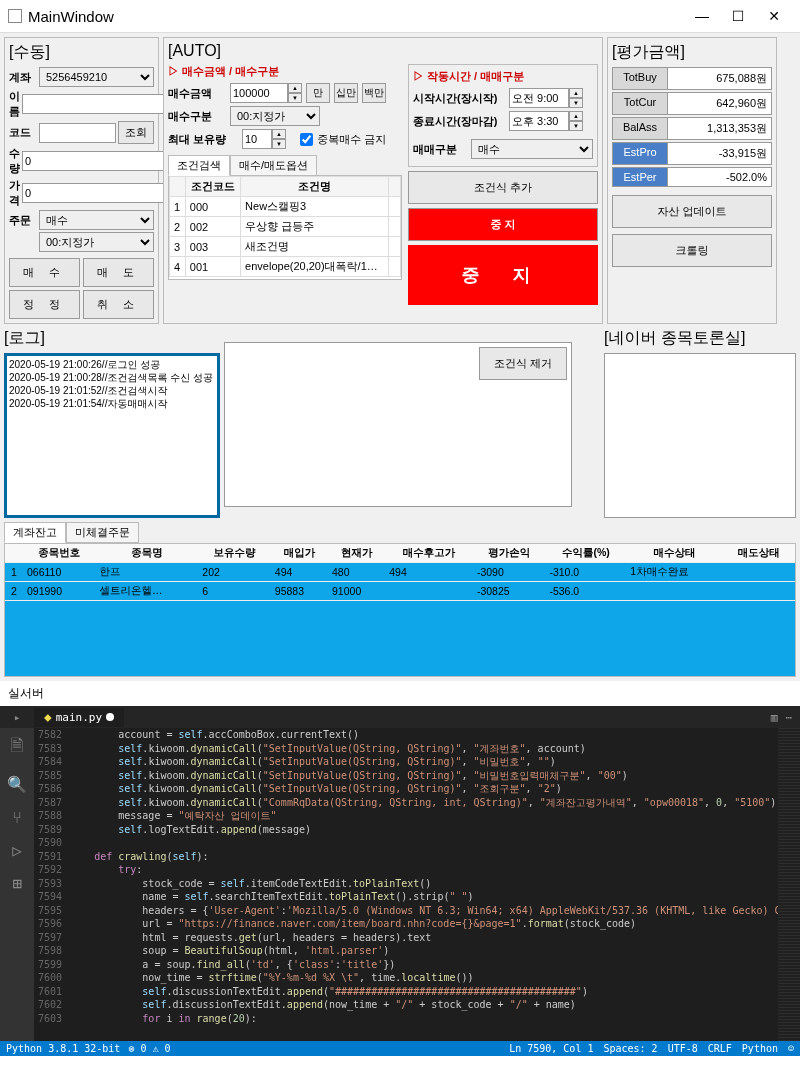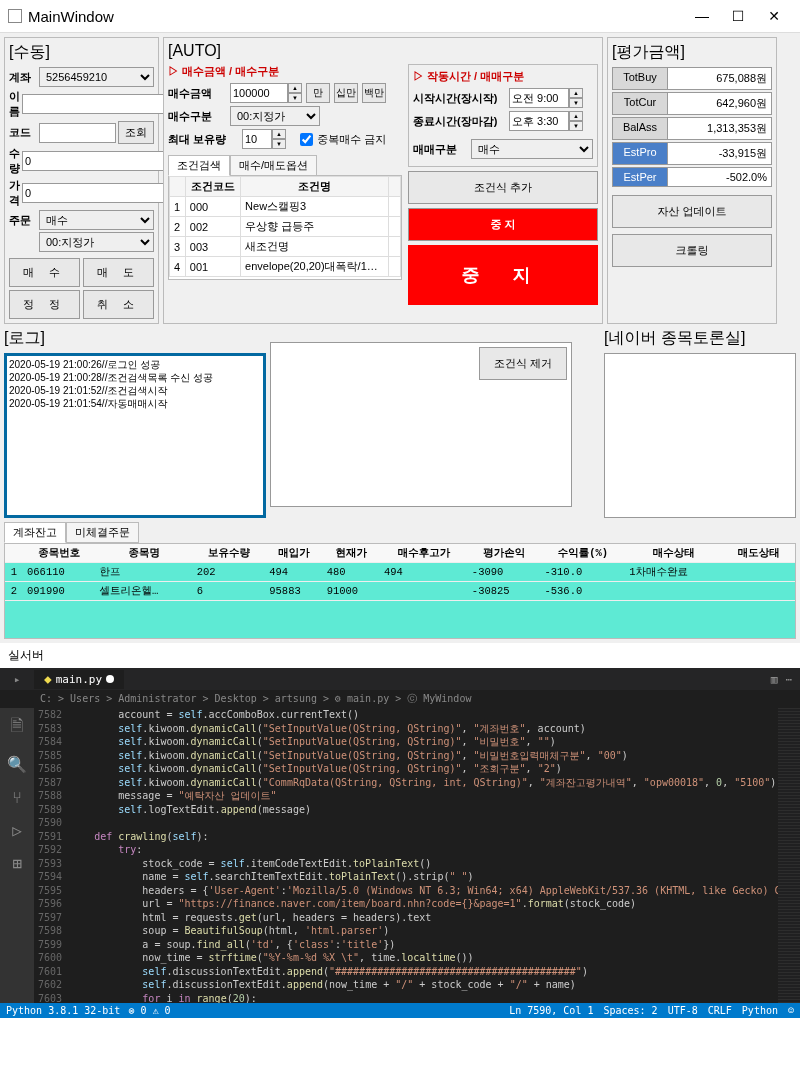--- a/index.html
+++ b/index.html
@@ -52,30 +52,30 @@
 .btn-red-big { background: #ff0000; color: #fff; font-weight: bold; font-size: 18px; padding: 18px 0; letter-spacing: 14px; text-align: center; }
 
 .eval { width: 170px; }
 .eval .erow { display: flex; margin-bottom: 2px; }
 .eval .elbl { width: 56px; background: #d8d8d8; border: 1px solid #999; padding: 3px 4px; text-align: center; font-size: 11px; }
 .eval .elbl.blue { background: #4a7fc8; color: #fff; }
 .eval .eval-val { flex: 1; background: #fff; border: 1px solid #999; border-left: none; padding: 3px 4px; text-align: right; font-size: 11px; }
 .eval .big-btn { width: 100%; padding: 8px 0; border: 1px solid #999; background: #e8e8e8; margin-top: 6px; font-size: 11px; }
 
 .mid-row { display: flex; gap: 4px; width: 100%; }
-.log { width: 262px; }
+.log { width: 216px; }
 .log-box { border: 3px solid #0369a1; background: #fff; height: 165px; padding: 2px; font-size: 10px; line-height: 13px; overflow: hidden; }
 .center-box { flex: 1; }
 .center-box .box { border: 1px solid #999; background: #fff; height: 165px; padding: 4px; display: flex; justify-content: flex-end; align-items: flex-start; }
 .naver { width: 220px; padding-left: 28px; }
 .naver .box { border: 1px solid #999; background: #fff; height: 165px; }
 
 .holdings { width: 100%; }
 .hold-tabs { display: flex; }
-.hold-table { border: 1px solid #bbb; background: #5eead4; height: 96px; overflow: hidden; font-family: Liberation Mono, monospace; }
+.hold-table { border: 1px solid #bbb; background: #0ea5e9; height: 134px; overflow: hidden; }
 .hold-table table { width: 100%; border-collapse: collapse; font-size: 10.5px; }
 .hold-table th, .hold-table td { border-bottom: 1px solid #eee; padding: 2px 4px; text-align: left; }
 .hold-table th { background: #f8f8f8; text-align: center; }
 .hold-table td:first-child { text-align: center; width: 18px; }
 
 .server-label { padding: 4px 8px; font-size: 12px; background: #fff; }
 
 .vscode { background: #1e1e1e; color: #ccc; font-family: Consolas, monospace; font-size: 11px; height: 350px; display: flex; flex-direction: column; position: relative; }
 .vs-tabs { display: flex; align-items: center; background: #252526; padding: 0; height: 22px; }
 .vs-tab { background: #1e1e1e; color: #fff; padding: 3px 10px; font-size: 11px; display: flex; align-items: center; gap: 4px; }
@@ -392,21 +392,20 @@
     <div class="vs-tab">
         <span style="color:#f0db4f">⬥</span>
         <span>main.py</span>
         <span class="dot"></span>
       </div>
     <div class="vs-icons">
       <span>▥</span>
       <span>⋯</span>
     </div>
   </div>
-  <div class="vs-crumb" style="padding-left:40px">C: &gt; Users &gt; Administrator &gt; Desktop &gt; artsung &gt; ⚙ main.py &gt; ⓒ MyWindow</div>
   <div class="vs-body">
     <div class="vs-side">
       <span>🗎</span>
       <span>🔍</span>
       <span>⑂</span>
       <span>▷</span>
       <span>⊞</span>
     </div>
     <div class="vs-code">
       <div class="vs-gutter" id="gutter">

